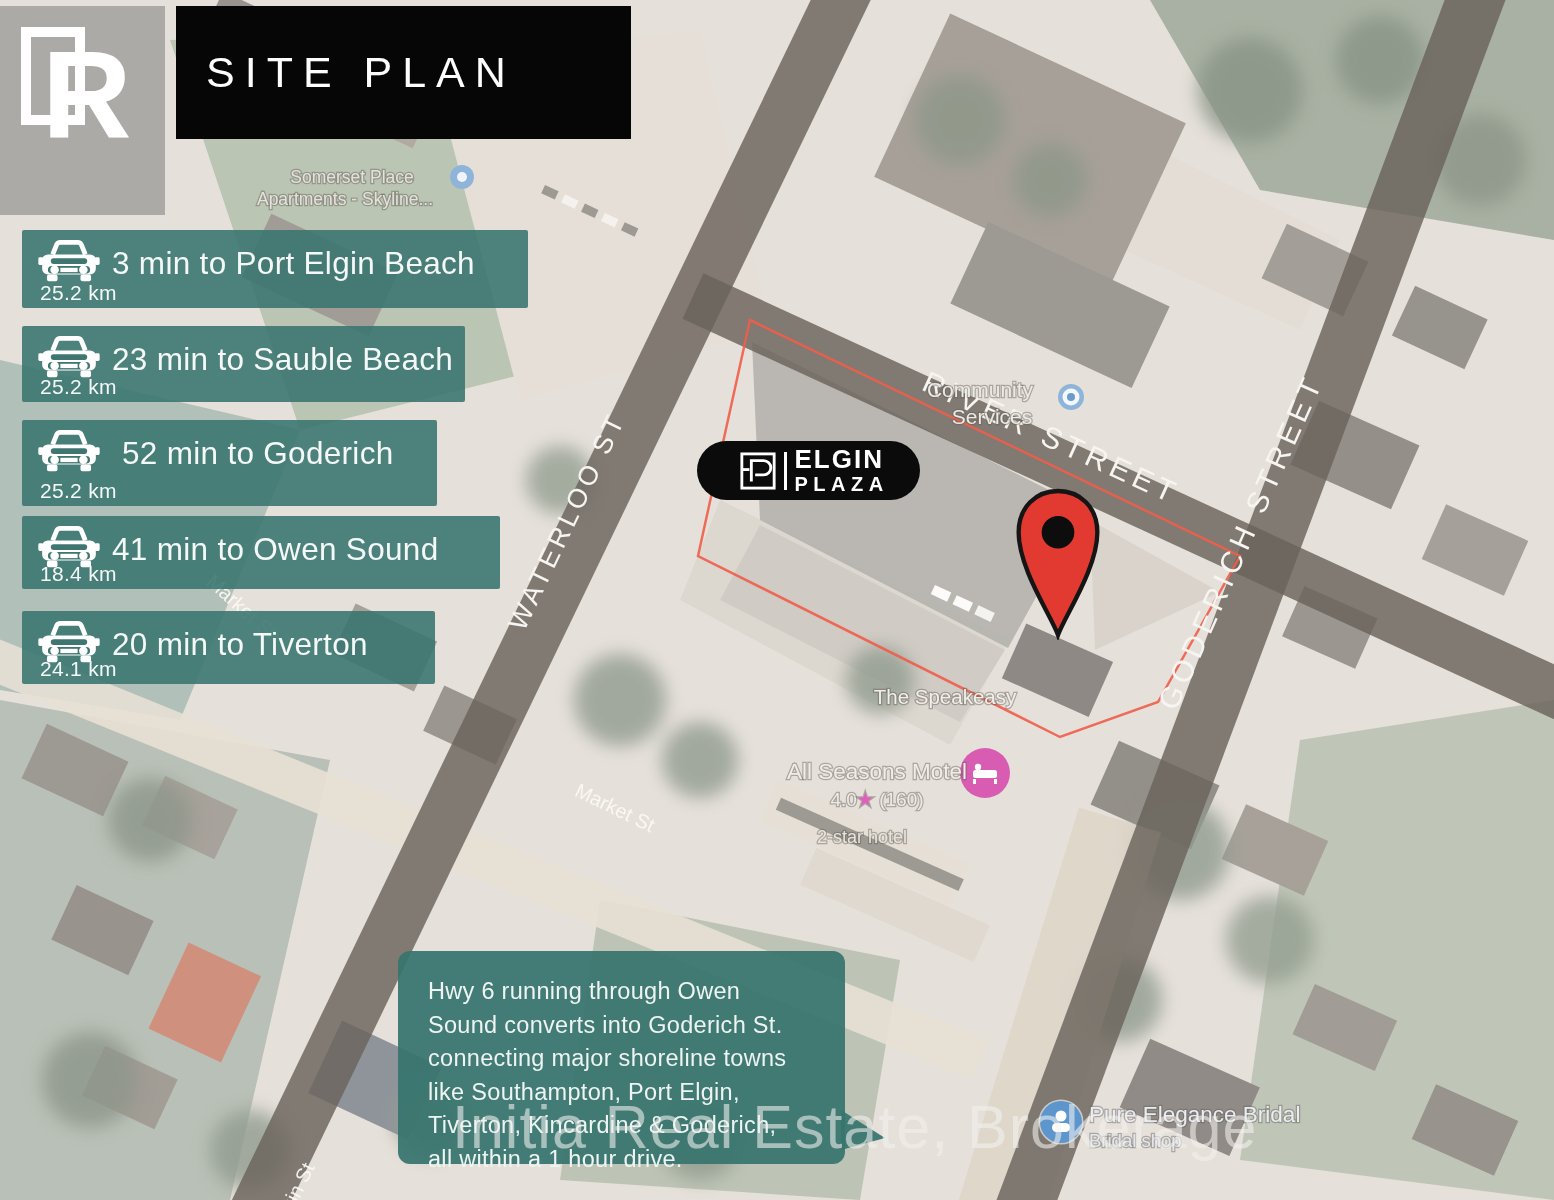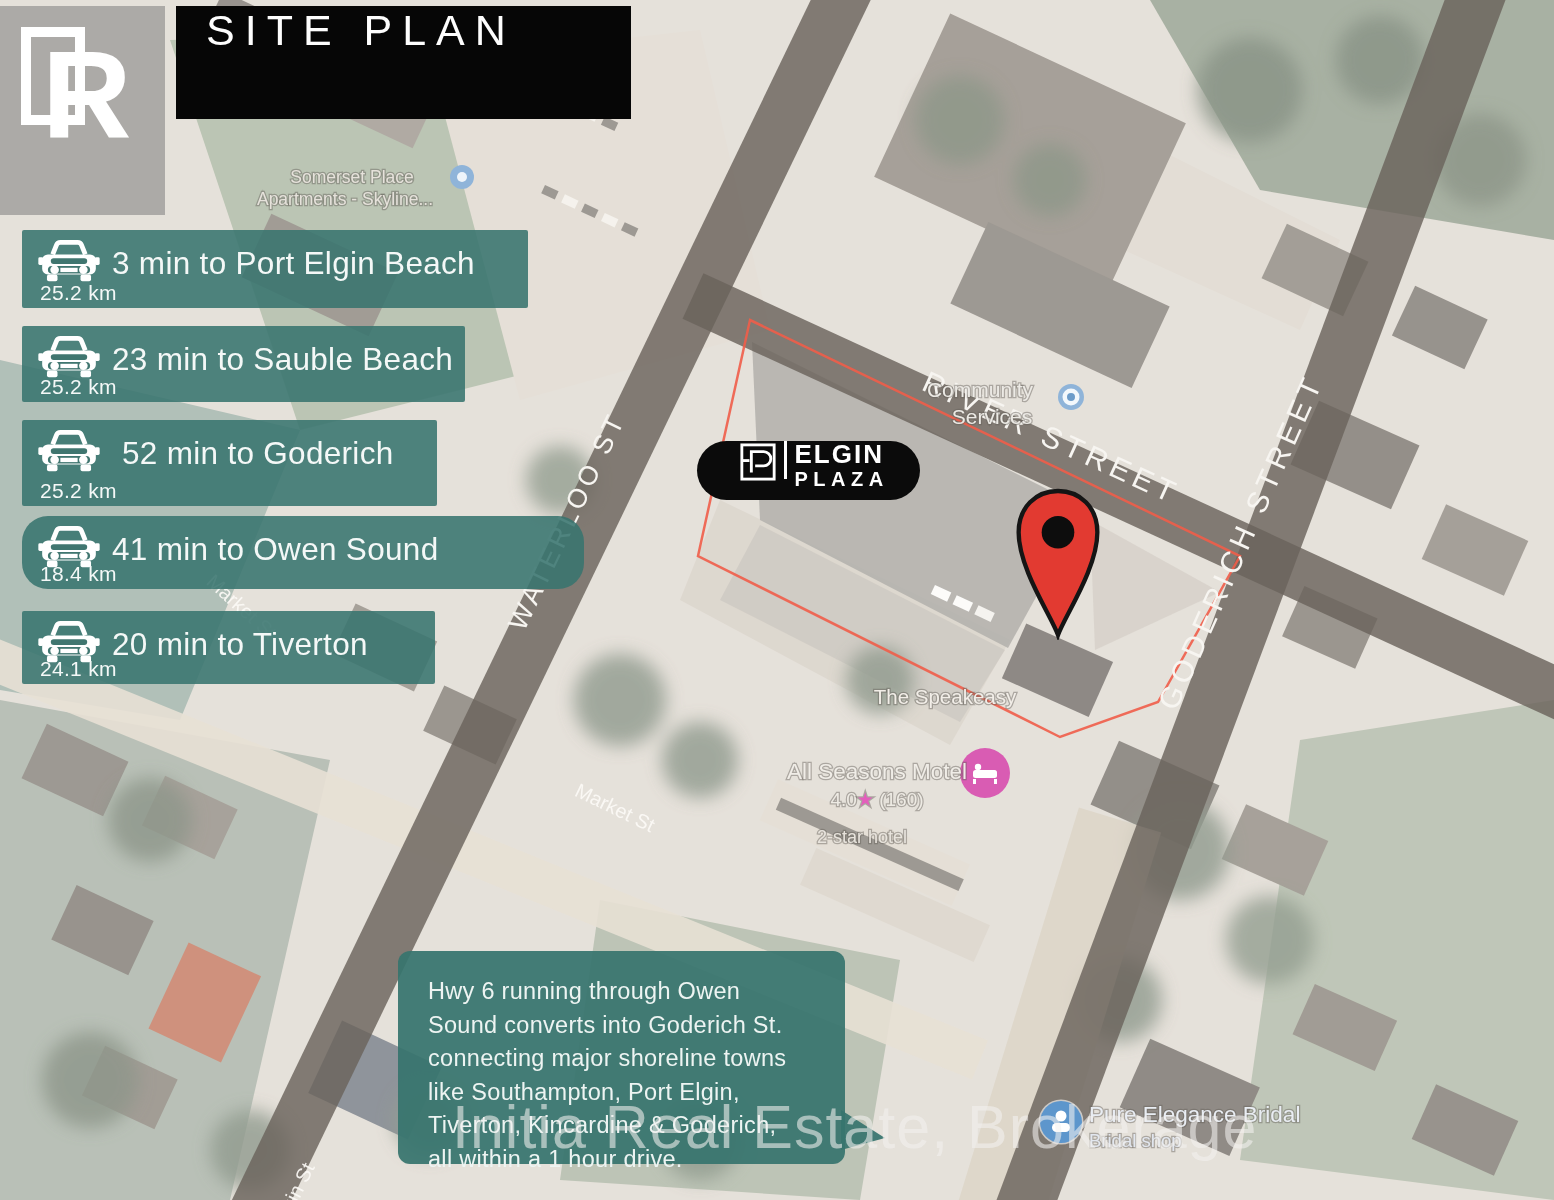--- a/index.html
+++ b/index.html
@@ -6,35 +6,35 @@
   #stage{position:relative;width:1554px;height:1200px;overflow:hidden;
          font-family:"Liberation Sans",sans-serif;background:#d9d2c8;}
   .abs{position:absolute;}
   svg text{font-family:"Liberation Sans",sans-serif;}
 
   
   #realtor-box{left:0;top:6px;width:165px;height:209px;background:rgba(125,125,125,.55);}
   #realtor-text{left:3px;top:163px;font-size:37px;font-weight:700;letter-spacing:1px;
                 color:rgba(70,70,70,.88);}
   #realtor-text sup{font-size:15px;}
-  #site-plan-banner{left:176px;top:6px;width:455px;height:113px;background:#060606;
-                    display:flex;}
+  #site-plan-banner{left:176px;top:6px;width:455px;height:133px;background:#060606;
+                    display:flex;align-items:center;}
   #site-plan-title{color:#fdfdfd;font-size:43px;font-weight:500;letter-spacing:10px;
                    padding-left:30px;white-space:nowrap;}
 
   
   .dbox{background:rgba(56,116,110,.88);border-radius:2px;color:#f4f8f7;}
   .dlabel{position:absolute;left:90px;top:6px;height:54px;display:flex;align-items:center;
           font-size:31.5px;white-space:nowrap;letter-spacing:.3px;}
   .dkm{position:absolute;left:18px;bottom:3px;font-size:21px;letter-spacing:.3px;margin-top:36px;}
   .car{position:absolute;left:16px;top:10px;}
 
   
   #plaza-pill{left:697px;top:441px;width:223px;height:59px;background:#0b0b0b;
-              border-radius:30px;display:flex;}
+              border-radius:30px;display:flex;align-items:center;}
   #plaza-divider{width:2.5px;height:38px;background:#fff;margin:0 8px 0 7px;}
   #plaza-name1{font-size:26px;font-weight:700;letter-spacing:2px;color:#fff;line-height:27px;}
   #plaza-name2{font-size:20px;font-weight:700;letter-spacing:5.5px;color:#fff;line-height:22px;}
 
   
   #map-pin{left:1010px;top:486px;}
 
   
   #callout{left:398px;top:951px;width:447px;height:213px;border-radius:12px;
            background:rgba(55,116,110,.93);box-sizing:border-box;
@@ -269,21 +269,21 @@
       <rect x="23" y="29" width="18" height="4.5" fill="#fff"></rect>
       <rect x="0" y="18" width="5" height="8" rx="1.5" fill="#fff"></rect>
         <rect x="59" y="18" width="5" height="8" rx="1.5" fill="#fff"></rect>
       <rect x="9" y="36" width="11" height="7" rx="2" fill="#fff"></rect>
         <rect x="44" y="36" width="11" height="7" rx="2" fill="#fff"></rect>
     </svg>
     <div class="dlabel" style="left:100px;">52 min to Goderich</div>
     <div class="dkm">25.2 km</div>
   </div>
 
-  <div class="abs z5 dbox" style="left:22px;top:516px;width:562px;height:73px;border-radius:26px;">
+  <div class="abs z5 dbox" style="left:22px;top:516px;width:478px;height:73px;">
     <svg class="car" width="62" height="46" viewBox="0 0 64 48">
       <path d="M15,15 L19,5 Q20,2.5 23,2.5 H41 Q44,2.5 45,5 L49,15" fill="none" stroke="#fff" stroke-width="5"></path>
       <rect x="4" y="15" width="56" height="21" rx="6" fill="#fff"></rect>
       <rect x="13" y="19" width="38" height="6" rx="3" fill="rgba(64,118,112,1)"></rect>
       <rect x="10" y="27" width="44" height="8" rx="4" fill="rgba(64,118,112,1)"></rect>
       <circle cx="17" cy="31" r="4.5" fill="#fff"></circle>
         <circle cx="47" cy="31" r="4.5" fill="#fff"></circle>
       <rect x="23" y="29" width="18" height="4.5" fill="#fff"></rect>
       <rect x="0" y="18" width="5" height="8" rx="1.5" fill="#fff"></rect>
         <rect x="59" y="18" width="5" height="8" rx="1.5" fill="#fff"></rect>

